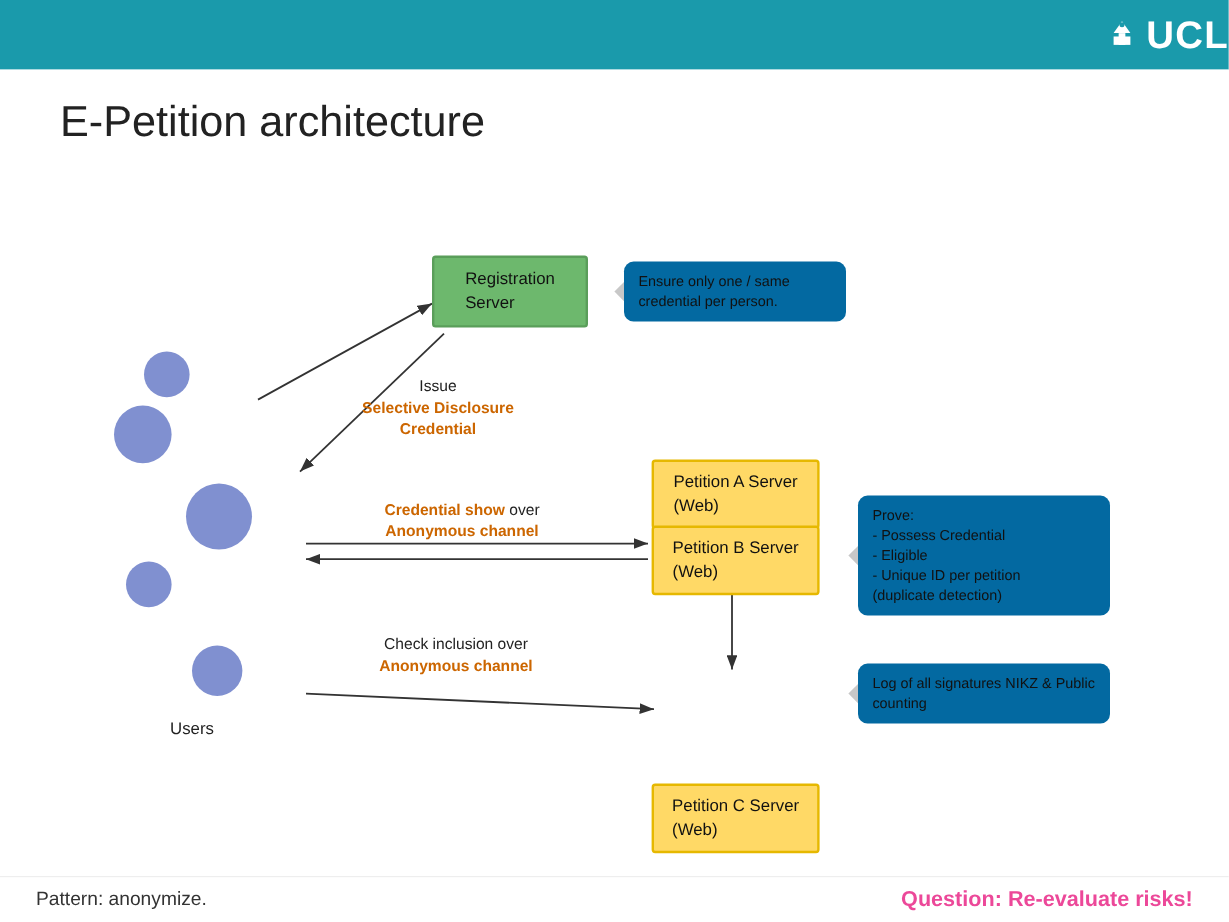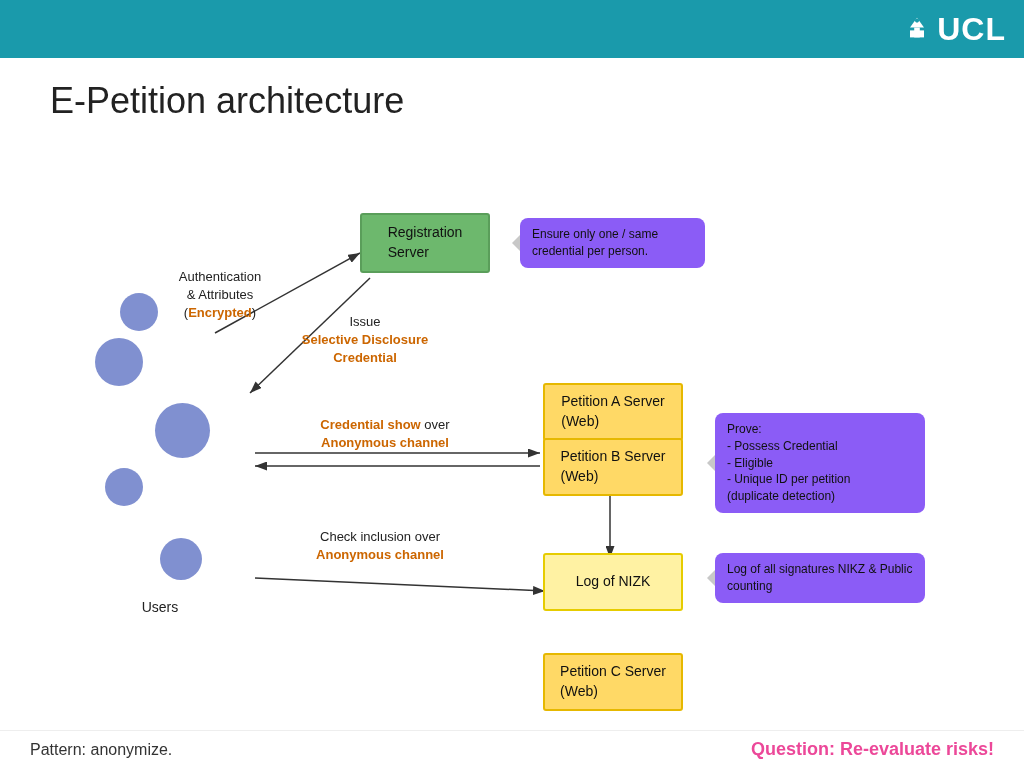--- a/index.html
+++ b/index.html
@@ -13,21 +13,20 @@
     }
 
     
     #header-bar {
       width: 100%;
       height: 58px;
       background: #1a9aab;
       display: flex;
       align-items: center;
       justify-content: flex-end;
-      padding-right: 18px;
     }
     #ucl-logo {
       color: #fff;
       font-size: 32px;
       font-weight: bold;
       letter-spacing: 1px;
       display: flex;
       align-items: center;
       gap: 6px;
     }
@@ -117,21 +116,21 @@
       background: #fff2a3;
       border: 2px solid #e6cc00;
       color: #111;
       width: 140px;
       height: 58px;
     }
 
     
     .bubble {
       position: absolute;
-      background: #8b5cf6;
+      background: #0369a1;
       border-radius: 8px;
       padding: 8px 12px;
       font-size: 12px;
       color: #111;
       line-height: 1.4;
     }
     .bubble::before {
       content: '';
       position: absolute;
       border: 8px solid transparent;
@@ -229,23 +228,20 @@
 
     <div class="box box-green" style="left:360px;top:75px;">
       <span>Registration<br>Server</span>
     </div>
 
     <div class="bubble bubble-left" style="left:520px;top:80px;width:185px;">
       <span>Ensure only one / same
 credential per person.</span>
     </div>
 
-    <div class="label" style="left:150px;top:130px;width:140px;text-align:center;">
-      <span>Authentication<br>&amp; Attributes<br>(</span><span class="label-orange">Encrypted</span><span>)</span>
-    </div>
 
     <div class="label" style="left:290px;top:175px;width:150px;text-align:center;">
       <span>Issue<br></span>
       <span class="label-orange">Selective Disclosure<br>Credential</span>
     </div>
 
     <div class="box box-yellow" style="left:543px;top:245px;">
       <span>Petition A Server<br>(Web)</span>
     </div>
 
@@ -255,23 +251,20 @@
     </div>
 
     <div class="box box-yellow" style="left:543px;top:300px;">
       <span>Petition B Server<br>(Web)</span>
     </div>
 
     <div class="bubble bubble-left" style="left:715px;top:275px;width:210px;">
       <span>Prove:<br>- Possess Credential<br>- Eligible<br>- Unique ID per petition<br>(duplicate detection)</span>
     </div>
 
-    <div class="box box-yellow-wide" style="left:543px;top:415px;">
-      <span>Log of NIZK</span>
-    </div>
 
     <div class="bubble bubble-left" style="left:715px;top:415px;width:210px;">
       <span>Log of all signatures NIKZ
 &amp; Public counting</span>
     </div>
 
     <div class="label" style="left:285px;top:390px;width:190px;text-align:center;">
       <span>Check inclusion over<br></span>
       <span class="label-orange">Anonymous channel</span>
     </div>

